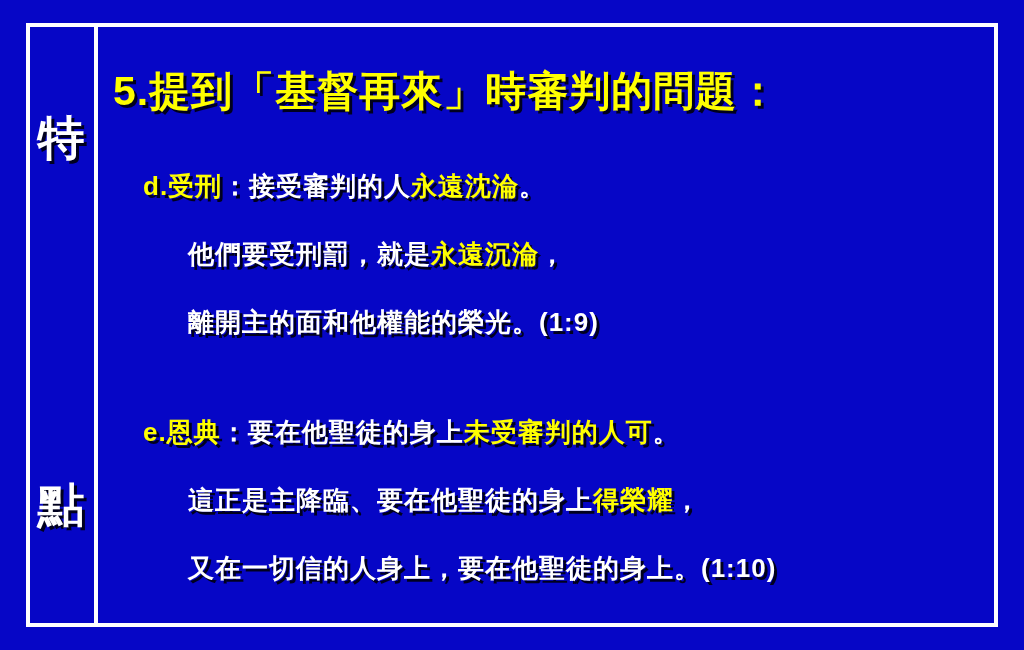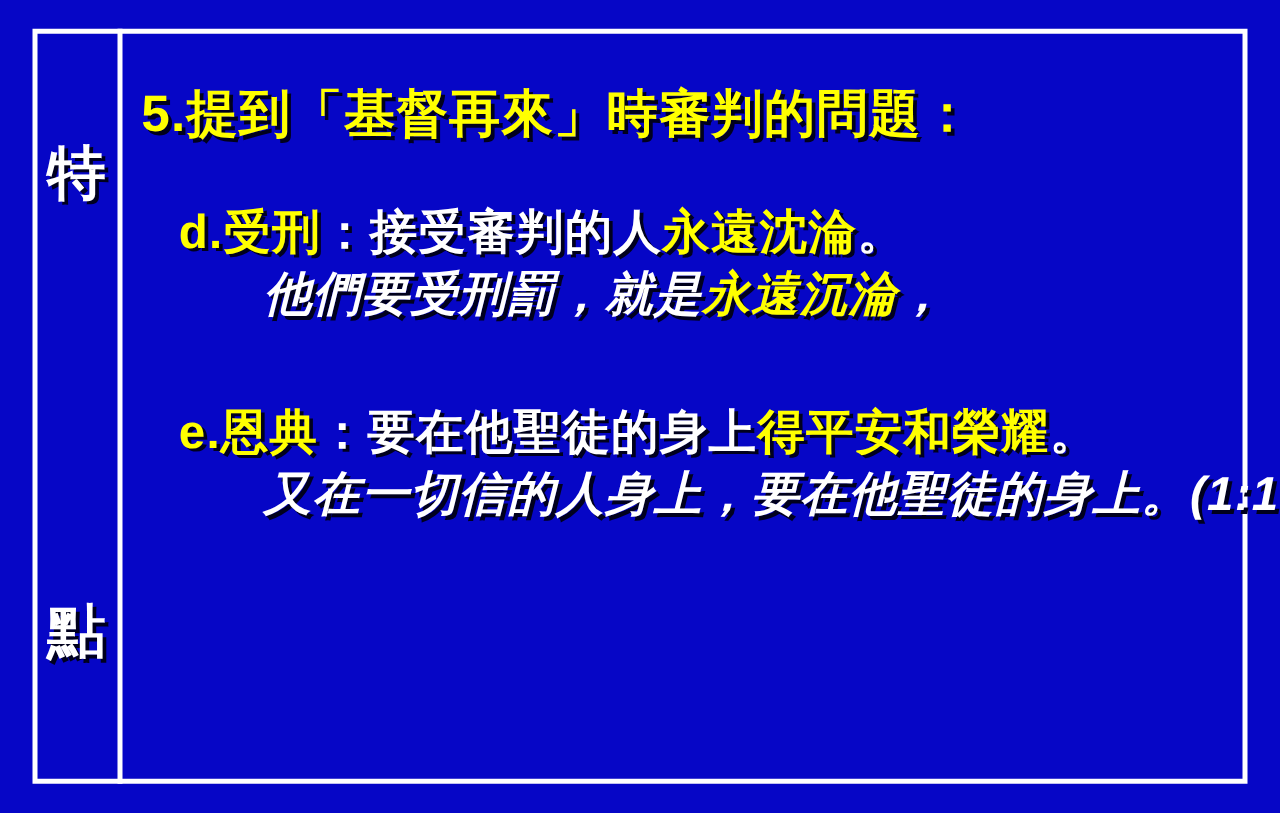--- a/index.html
+++ b/index.html
@@ -55,46 +55,49 @@
   .title-line {
     margin: 40px 0 0 15px;
     font-size: 41px;
     line-height: 48px;
     letter-spacing: 1px;
     white-space: nowrap;
   }
   .section-d { margin-top: 46px; }
   .section-e { margin-top: 60px; }
   .line {
-    font-size: 38px;
+    font-size: 26px;
     line-height: 50px;
     letter-spacing: 1px;
     white-space: nowrap;
+    margin-top: 18px;
   }
   .indent-0 { padding-left: 45px; }
-  .indent-1 { padding-left: 113px; font-style: italic; }
+  .indent-1 { padding-left: 90px; }
 
   .seg { text-shadow: 3px 3px 0 #00001E; }
   .seg-yellow { color: #FFFF00; }
   .seg-white  { color: #FFFFFF; }
 </style>
 </head>
 <body>
 
 <div class="frame"></div>
 <div class="divider"></div>
 
 <div class="sidebar-char top">特</div>
 <div class="sidebar-char bottom">點</div>
 
 <div class="content">
   <div class="title-line"><span class="seg seg-yellow">5.提到「基督再來」時審判的問題：</span></div>
   <div>
       <div class="section-d">
         <div class="line indent-0"><span class="seg seg-yellow">d.受刑</span><span class="seg seg-white">：接受審判的人</span><span class="seg seg-yellow">永遠沈淪</span><span class="seg seg-white">。</span></div>
         <div class="line indent-1"><span class="seg seg-white">他們要受刑罰，就是</span><span class="seg seg-yellow">永遠沉淪</span><span class="seg seg-white">，</span></div>
+        <div class="line indent-1"><span class="seg seg-white">離開主的面和他權能的榮光。</span><span class="seg seg-white">(1:9)</span></div>
       </div>
       <div class="section-e">
-        <div class="line indent-0"><span class="seg seg-yellow">e.恩典</span><span class="seg seg-white">：要在他聖徒的身上</span><span class="seg seg-yellow">得平安和榮耀</span><span class="seg seg-white">。</span></div>
+        <div class="line indent-0"><span class="seg seg-yellow">e.恩典</span><span class="seg seg-white">：要在他聖徒的身上</span><span class="seg seg-yellow">未受審判的人可</span><span class="seg seg-white">。</span></div>
+        <div class="line indent-1"><span class="seg seg-white">這正是主降臨、要在他聖徒的身上</span><span class="seg seg-yellow">得榮耀</span><span class="seg seg-white">，</span></div>
         <div class="line indent-1"><span class="seg seg-white">又在一切信的人身上，要在他聖徒的身上。</span><span class="seg seg-white">(1:10)</span></div>
       </div>
     </div>
 </div>
 
 </body></html>

